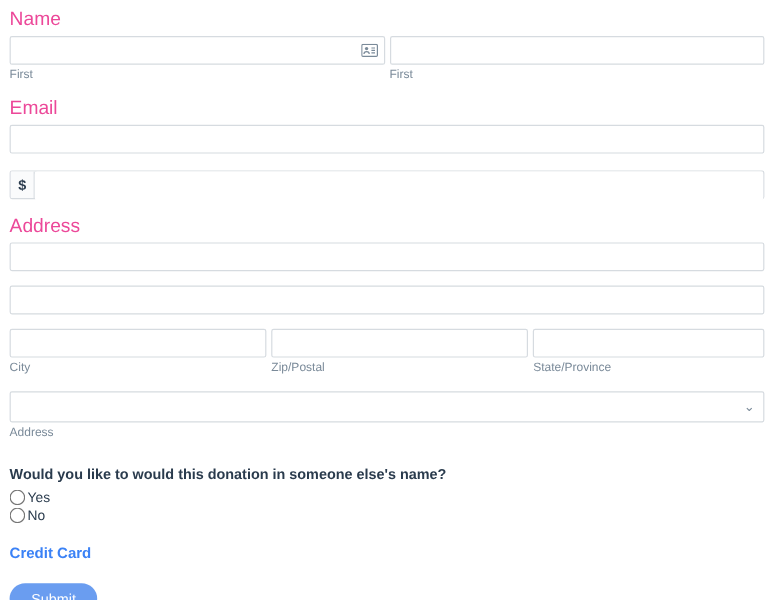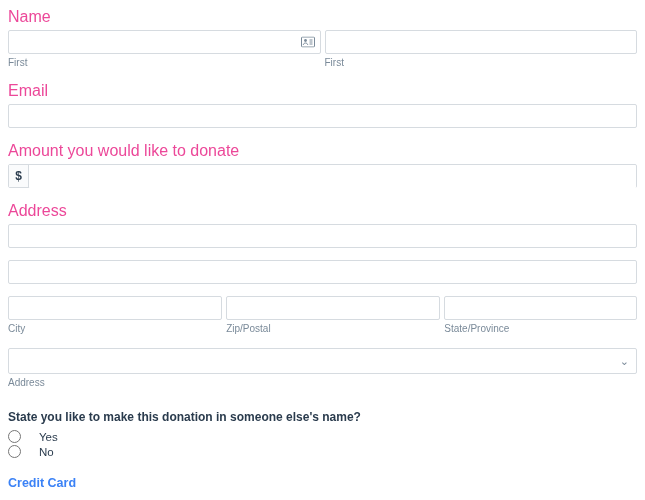--- a/index.html
+++ b/index.html
@@ -71,21 +71,21 @@
   .dollar-wrap input {
     border: none;
     flex: 1;
     padding: 2px 6px;
     font-size: 12px;
     outline: none;
   }
   .radio-row {
     display: flex;
     align-items: center;
-    gap: 18px;
+    gap: 2px;
     margin-bottom: 2px;
   }
   .radio-row input[type="radio"] {
     width: 13px;
     height: 13px;
     accent-color: #888;
   }
   .radio-label {
     font-size: 11.5px;
     color: #2a3b4d;
@@ -162,21 +162,20 @@
   <div class="row">
     <div class="col">
       <label class="field-label">Email</label>
       <input type="text" class="text-input" style="">
     </div>
   </div>
 </div>
 
 
 <div class="section">
-  <label class="field-label">Amount you would like to donate</label>
   <div class="dollar-wrap">
     <div class="dollar-prefix">$</div>
     <input type="text" style="">
   </div>
 </div>
 
 
 <div class="section">
   <label class="field-label">Address</label>
   <input type="text" class="text-input" style="margin-bottom: 12px;">
@@ -199,21 +198,21 @@
     <div class="select-wrap">
       <select class="text-input"><option></option></select>
       <span class="select-chevron">⌄</span>
     </div>
     <div class="sublabel">Address</div>
   </div>
 </div>
 
 
 <div>
-  <div class="question-label">State you like to make this donation in someone else's name?</div>
+  <div class="question-label">Would you like to would this donation in someone else's name?</div>
   <div class="radio-row">
     <input type="radio" name="honor" style="">
     <span class="radio-label">Yes</span>
   </div>
   <div class="radio-row">
     <input type="radio" name="honor" style="">
     <span class="radio-label">No</span>
   </div>
 </div>
 

